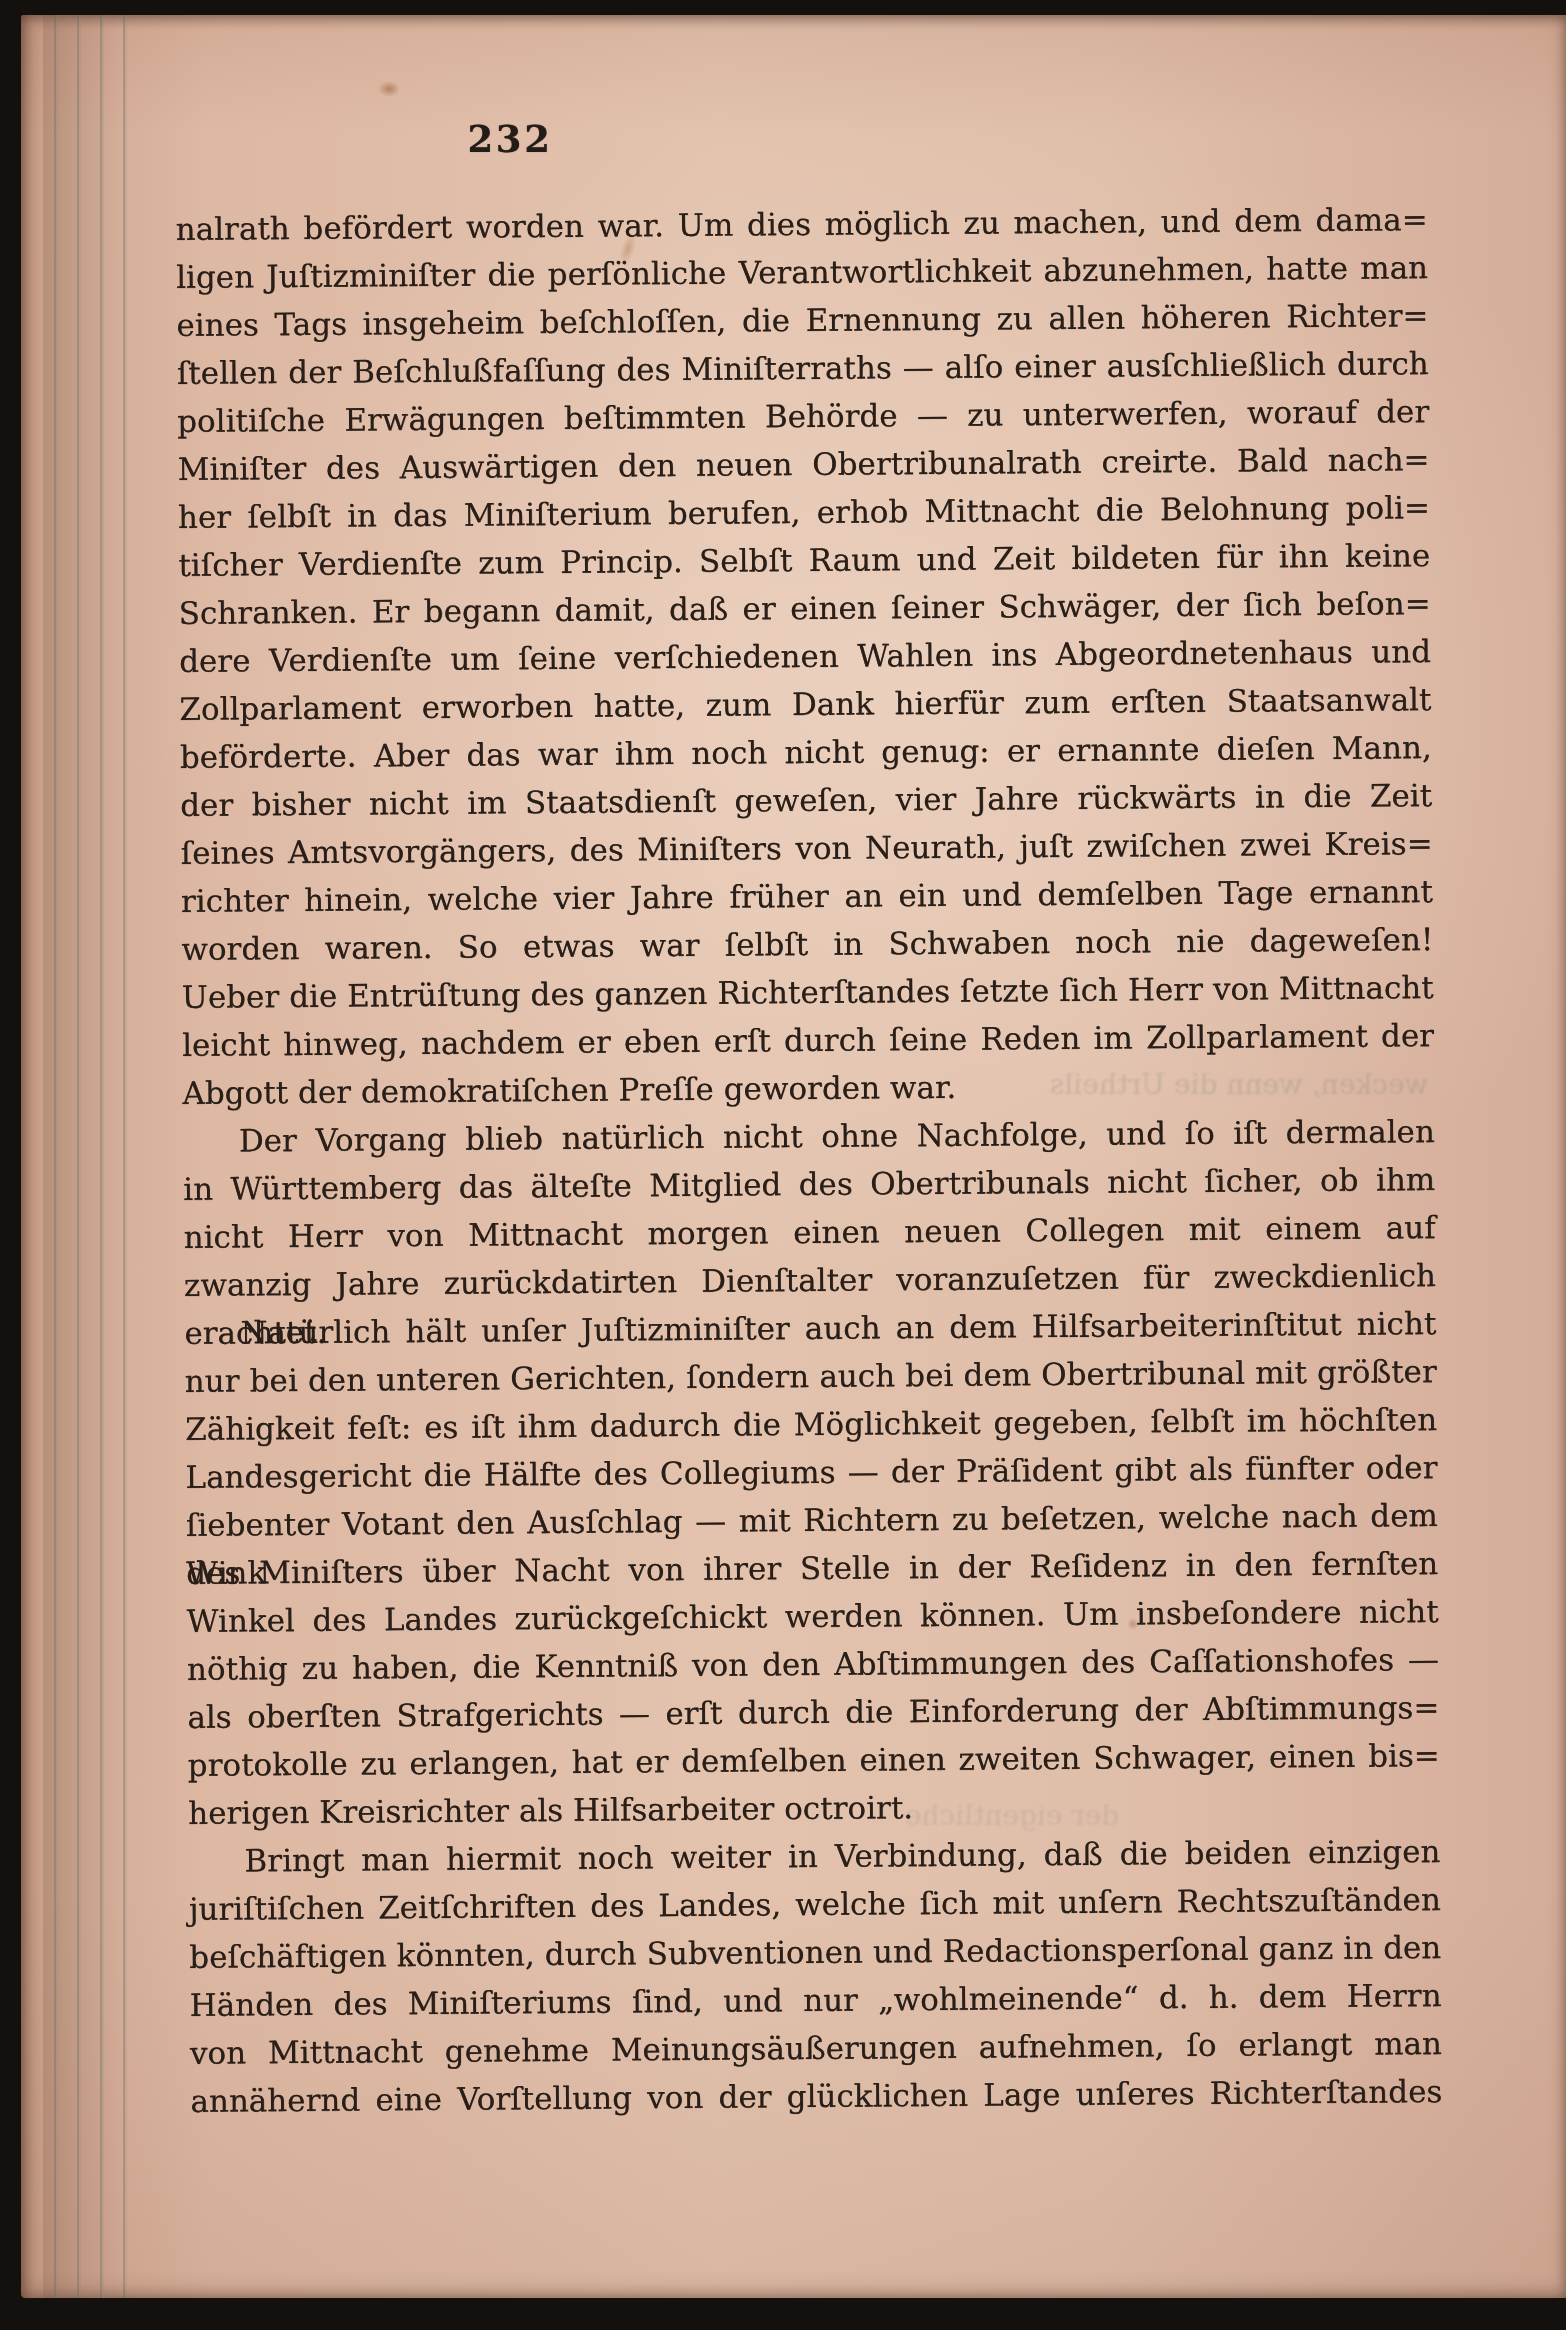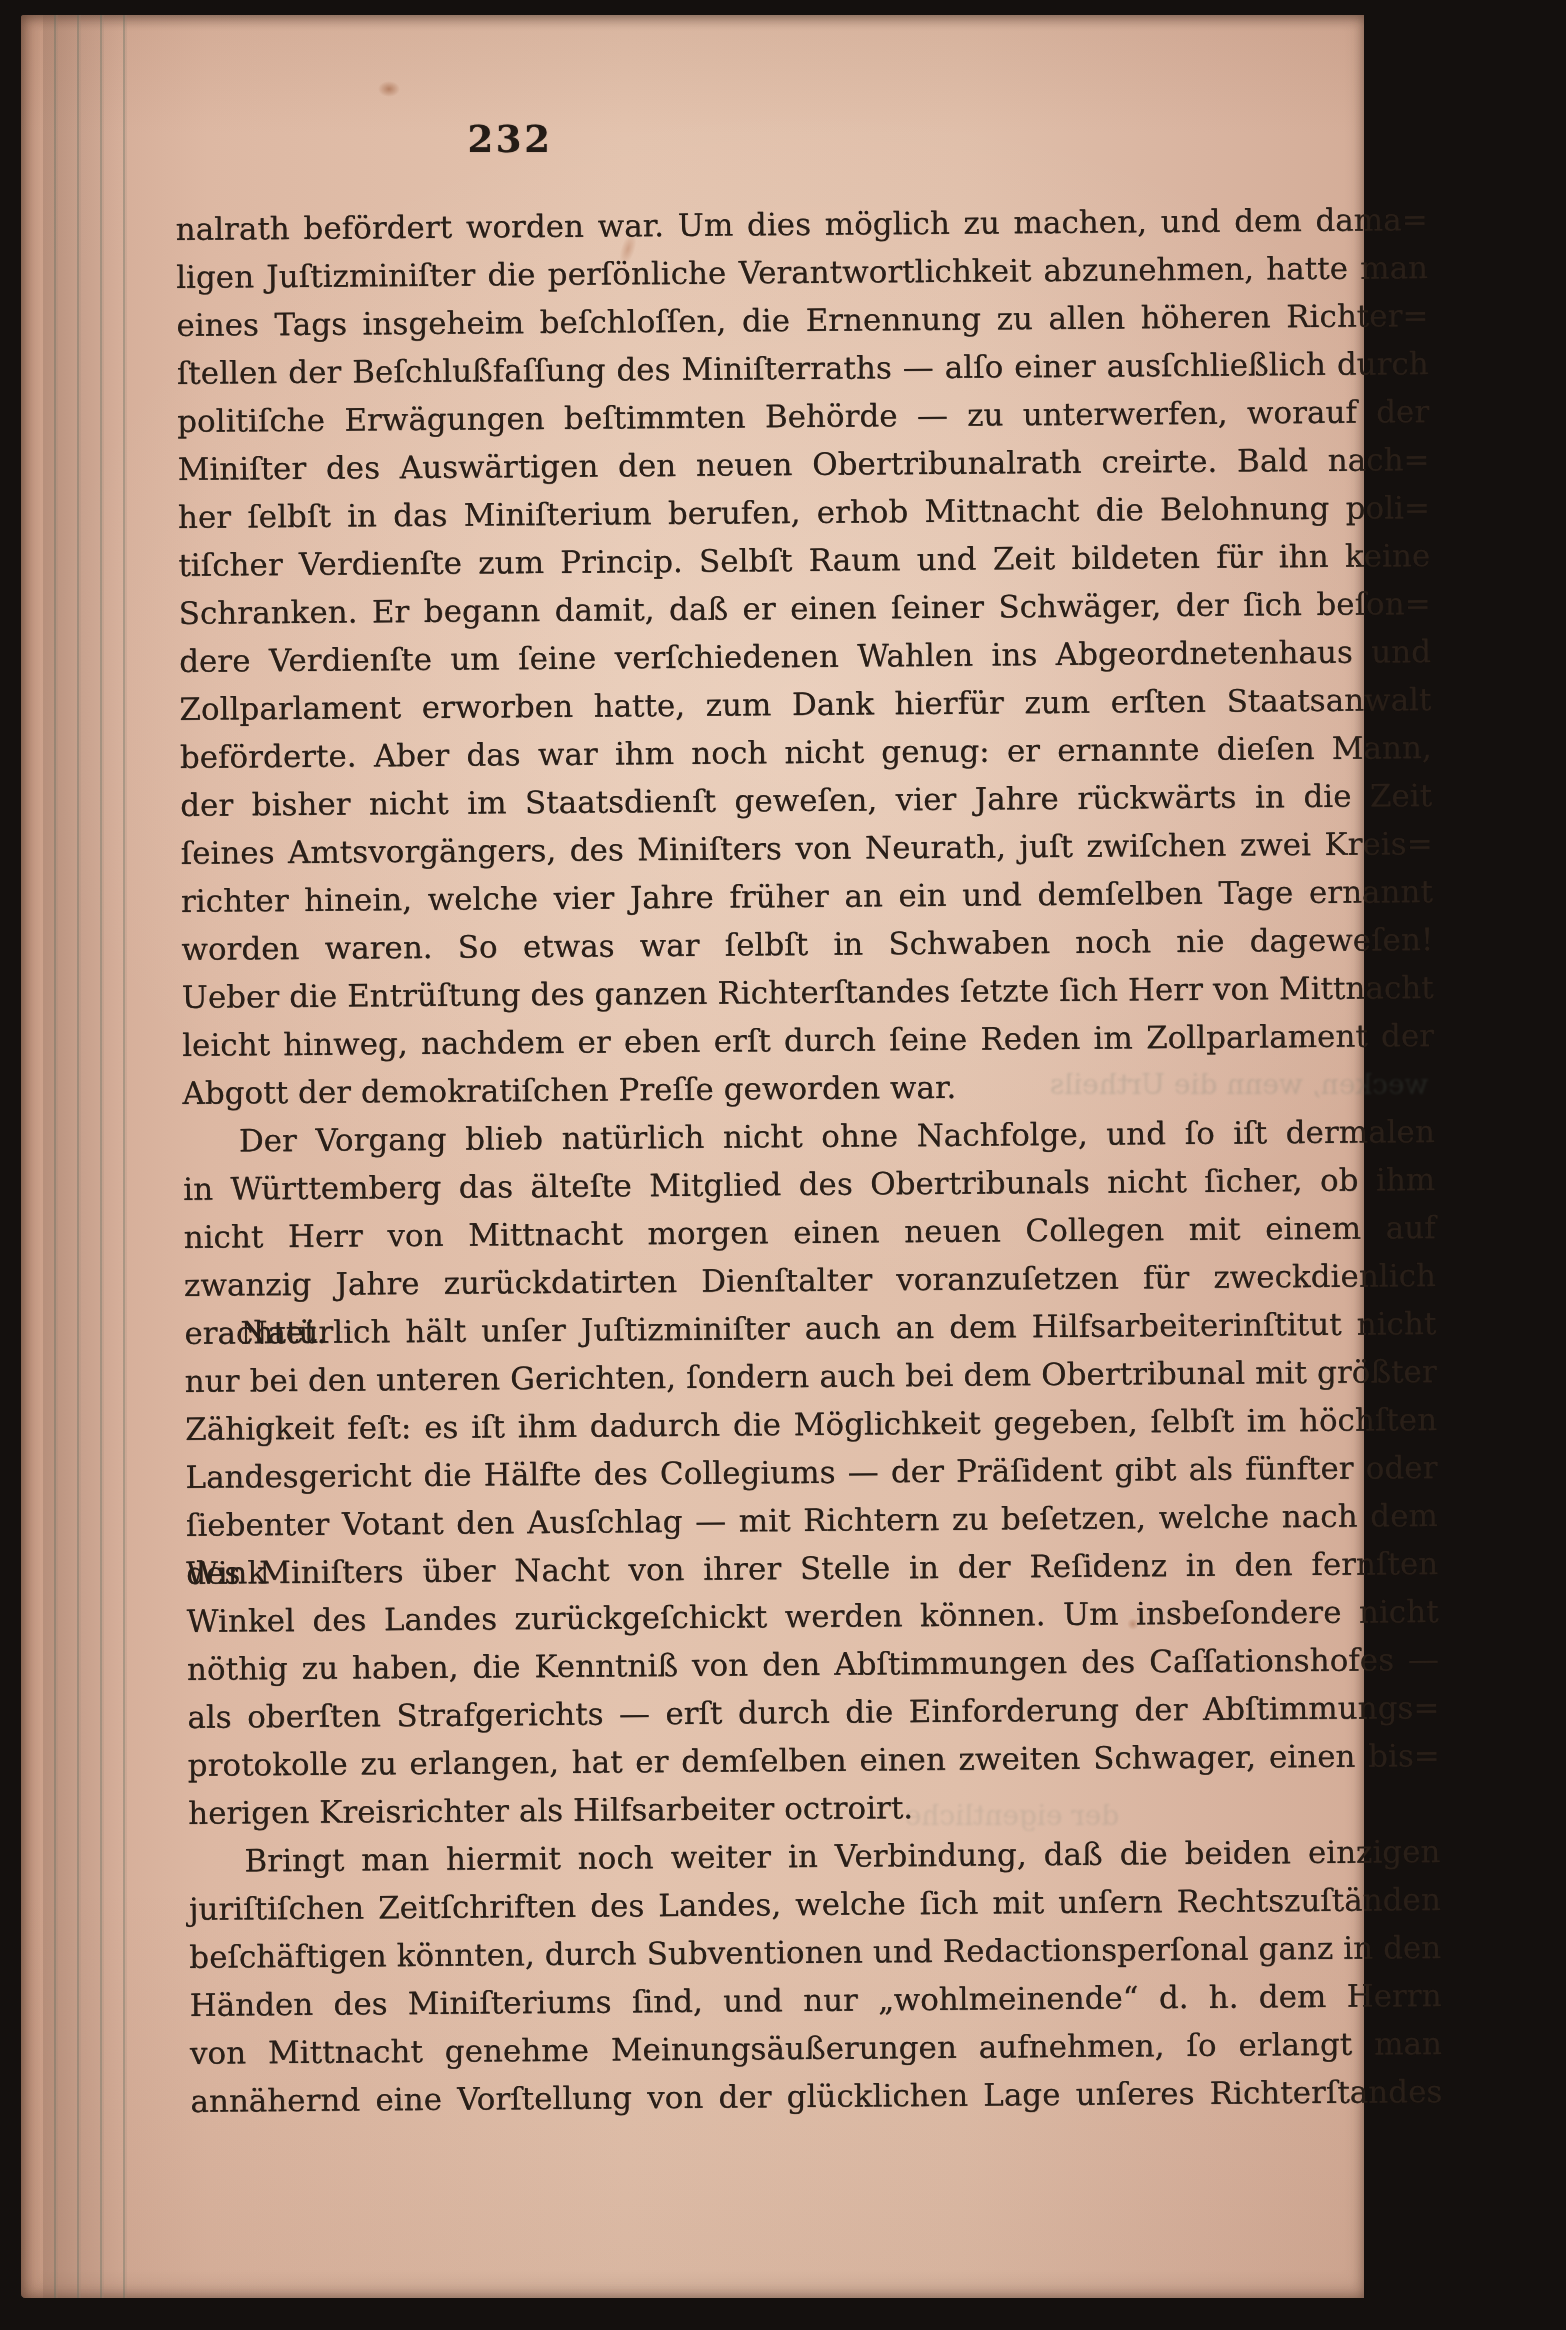--- a/index.html
+++ b/index.html
@@ -3,21 +3,21 @@
 <meta charset="utf-8">
 <style>
   html,body{margin:0;padding:0;}
   body{
     width:1567px;height:2330px;position:relative;overflow:hidden;
     background:#14100e;
     font-family:"DejaVu Serif", serif;
   }
   .scan{position:absolute;inset:0;}
   .paper{
-    position:absolute;left:21px;top:15.3px;width:1343px;height:2283px;
+    position:absolute;left:21px;top:15.3px;width:1545px;height:2283px;
     border-radius:2.6px 0 0 4.3px;
     background:
       radial-gradient(1106px 850px at 58% 30%, rgba(255,242,229,0.30), rgba(255,242,229,0) 70%),
       linear-gradient(180deg, rgba(150,95,70,0.14) 0, rgba(150,95,70,0) 119px, rgba(150,95,70,0) 82%, rgba(140,90,65,0.12) 100%),
       linear-gradient(90deg, #c89c85 0, #d3ab96 60px, #ddb8a3 187px, #e3c3ae 45%, #e0bfaa 70%, #d9b4a0 88%, #d4ad98 100%);
     box-shadow: inset 0 3.4px 12px rgba(40,22,15,.35), inset 5.1px 0 13.6px rgba(60,32,22,.28), inset 0 -6.8px 18.7px rgba(70,40,28,.22);
   }
   
   .page-edges{
     position:absolute;left:22px;top:0;width:94px;height:100%;

